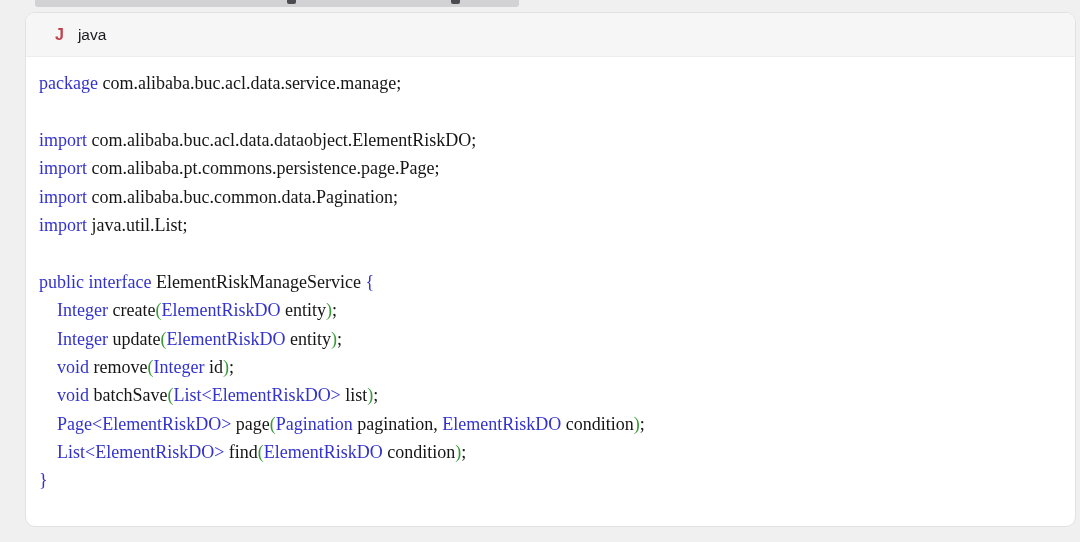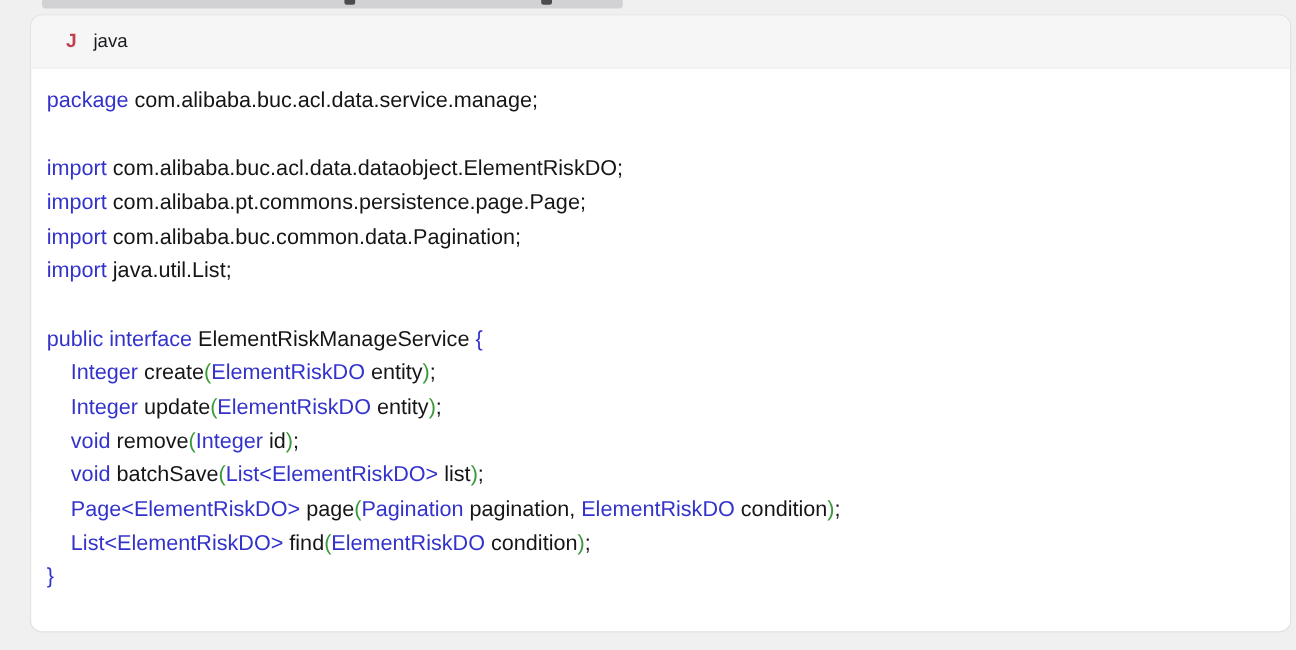--- a/index.html
+++ b/index.html
@@ -49,21 +49,21 @@
     font-size: 16px;
     color: var(--c-icon, #c2414e);
     margin-right: 14px;
   }
   .lang-label {
     font-size: 15.5px;
     color: #1b1b1f;
   }
   .code-body {
     padding: 12px 10px 0 13px;
-    font-family: Liberation Sans, sans-serif;
+    font-family: Liberation Serif, serif;
     font-size: 18px;
     line-height: 28.4px;
     white-space: pre;
     color: var(--c-pln, #151515);
   }
   .code-line { height: 28.4px; }
   .tok-kw  { color: var(--c-kw,  #3333cc); }
   .tok-pln { color: var(--c-pln, #151515); }
   .tok-pun { color: var(--c-pun, #3a9a3a); }
 </style>

